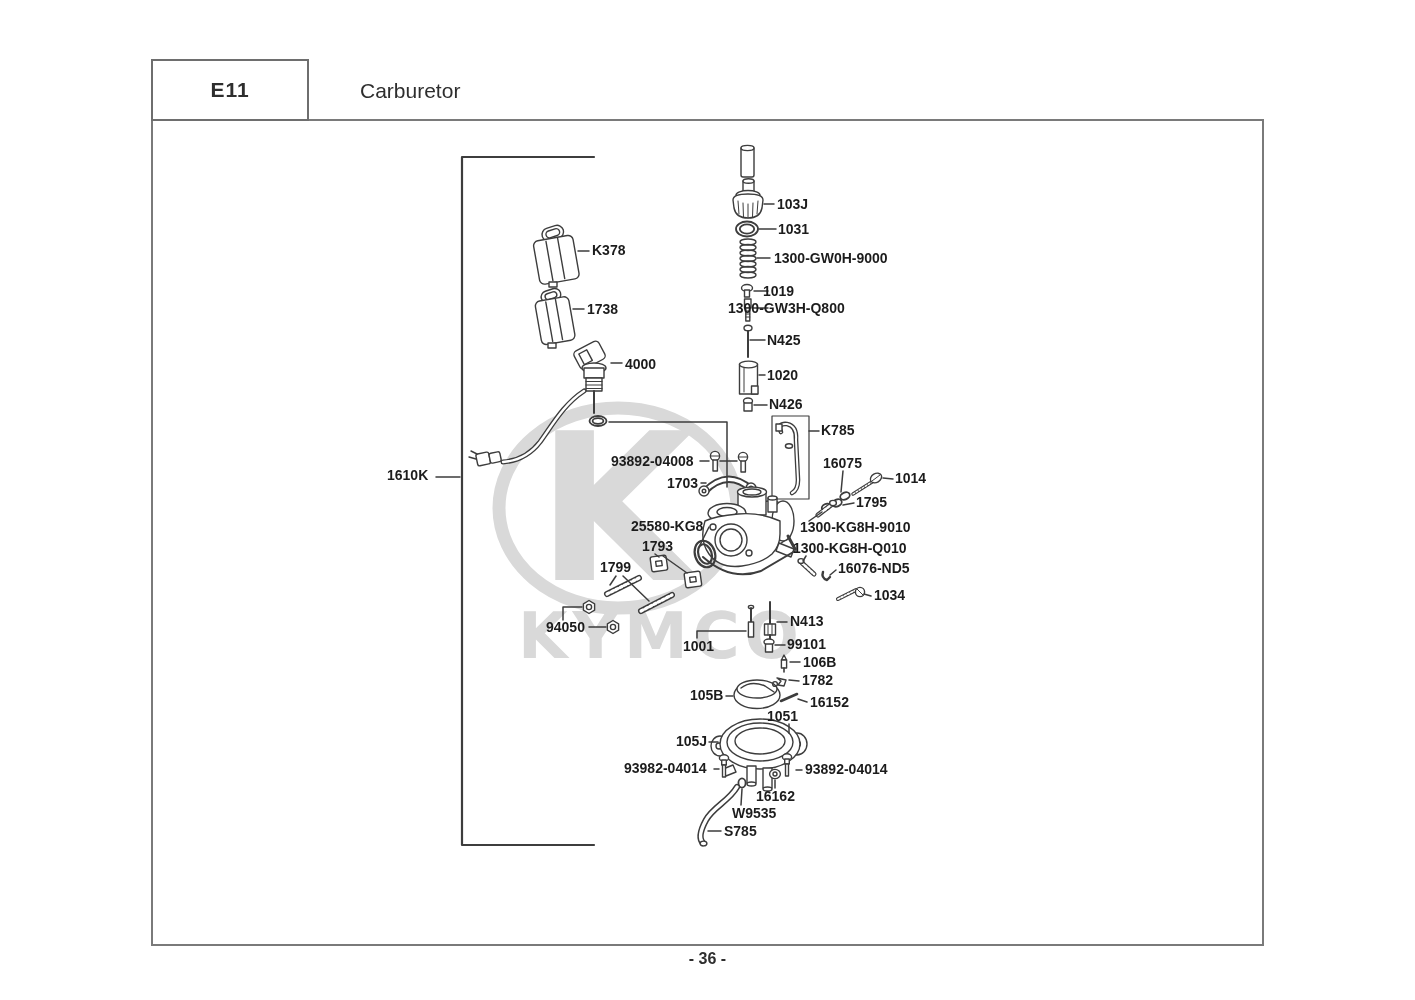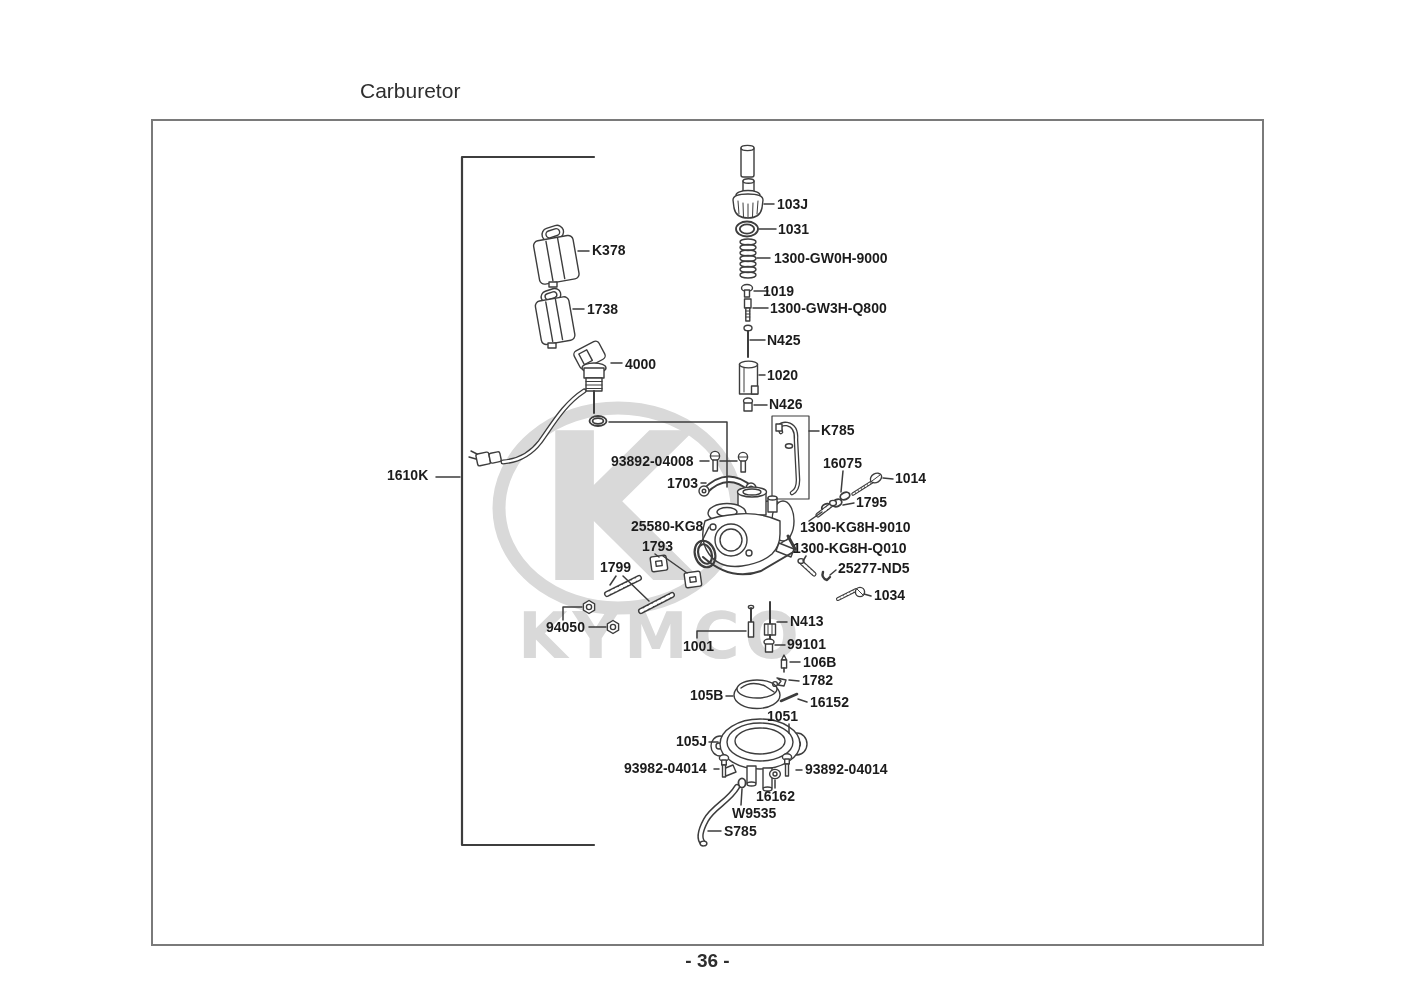--- a/index.html
+++ b/index.html
@@ -7,29 +7,32 @@
         font-family:"Liberation Sans",sans-serif;}
   #diagram-svg{position:absolute;left:0;top:0;}
   .hdr-box{position:absolute;left:151px;top:59px;width:158px;height:62px;
            border:2px solid #6e6e6e;display:flex;align-items:center;justify-content:center;
            box-sizing:border-box;background:#fff;z-index:3;}
   .hdr-code{font-size:21px;font-weight:bold;color:#2e2e2e;letter-spacing:1px;}
   .hdr-title{position:absolute;left:360px;top:79px;font-size:21px;font-weight:normal;color:#2e2e2e;z-index:3;}
   .frame{position:absolute;left:151px;top:119px;width:1113px;height:827px;
          border:2px solid #7a7a7a;box-sizing:border-box;z-index:1;}
   .footer{position:absolute;left:0;top:950px;width:1415px;text-align:center;
-          font-size:19px;font-weight:bold;color:#2e2e2e;z-index:3;}
+          font-size:16px;font-weight:bold;color:#2e2e2e;z-index:3;}
   .lbl{position:absolute;font-size:14px;font-weight:bold;color:#1c1c1c;
        white-space:nowrap;z-index:4;line-height:1.05;}
 </style>
 </head>
 <body>
 
 <div id="page">
 
+  <div class="hdr-box">
+    <span class="hdr-code">E11</span>
+  </div>
   <div class="hdr-title">Carburetor</div>
   <div class="frame"></div>
 
   <svg id="diagram-svg" width="1415" height="1000" viewBox="0 0 1415 1000">
 
     <g>
       <ellipse cx="618" cy="508" rx="119" ry="100" fill="none" stroke="#d9d9d9" stroke-width="13"></ellipse>
       <text x="616" y="580" text-anchor="middle" font-family="DejaVu Sans, sans-serif" font-size="205" font-weight="bold" fill="#d9d9d9">K</text>
       <text x="518" y="658" font-family="DejaVu Sans, sans-serif" font-size="64" font-weight="bold" letter-spacing="5" fill="#d9d9d9">KYMCO</text>
     </g>
@@ -391,36 +394,36 @@
   </svg>
 
   <div class="lbl" style="left:592px;top:243px">K378</div>
   <div class="lbl" style="left:587px;top:302px">1738</div>
   <div class="lbl" style="left:625px;top:357px">4000</div>
   <div class="lbl" style="left:387px;top:468px">1610K</div>
   <div class="lbl" style="left:777px;top:197px">103J</div>
   <div class="lbl" style="left:778px;top:222px">1031</div>
   <div class="lbl" style="left:774px;top:251px">1300-GW0H-9000</div>
   <div class="lbl" style="left:763px;top:284px">1019</div>
-  <div class="lbl" style="left:770px;top:301px">1300-GW3H-Q800</div>
+  <div class="lbl" style="left:728px;top:301px">1300-GW3H-Q800</div>
   <div class="lbl" style="left:767px;top:333px">N425</div>
   <div class="lbl" style="left:767px;top:368px">1020</div>
   <div class="lbl" style="left:769px;top:397px">N426</div>
   <div class="lbl" style="left:821px;top:423px">K785</div>
   <div class="lbl" style="left:611px;top:454px">93892-04008</div>
   <div class="lbl" style="left:667px;top:476px">1703</div>
   <div class="lbl" style="left:823px;top:456px">16075</div>
   <div class="lbl" style="left:895px;top:471px">1014</div>
   <div class="lbl" style="left:856px;top:495px">1795</div>
   <div class="lbl" style="left:631px;top:519px">25580-KG8</div>
   <div class="lbl" style="left:800px;top:520px">1300-KG8H-9010</div>
   <div class="lbl" style="left:642px;top:539px">1793</div>
   <div class="lbl" style="left:793px;top:541px">1300-KG8H-Q010</div>
   <div class="lbl" style="left:600px;top:560px">1799</div>
-  <div class="lbl" style="left:838px;top:561px">25277-ND5</div>
+  <div class="lbl" style="left:838px;top:561px">16076-ND5</div>
   <div class="lbl" style="left:874px;top:588px">1034</div>
   <div class="lbl" style="left:546px;top:620px">94050</div>
   <div class="lbl" style="left:790px;top:614px">N413</div>
   <div class="lbl" style="left:683px;top:639px">1001</div>
   <div class="lbl" style="left:787px;top:637px">99101</div>
   <div class="lbl" style="left:803px;top:655px">106B</div>
   <div class="lbl" style="left:802px;top:673px">1782</div>
   <div class="lbl" style="left:690px;top:688px">105B</div>
   <div class="lbl" style="left:810px;top:695px">16152</div>
   <div class="lbl" style="left:767px;top:709px">1051</div>

